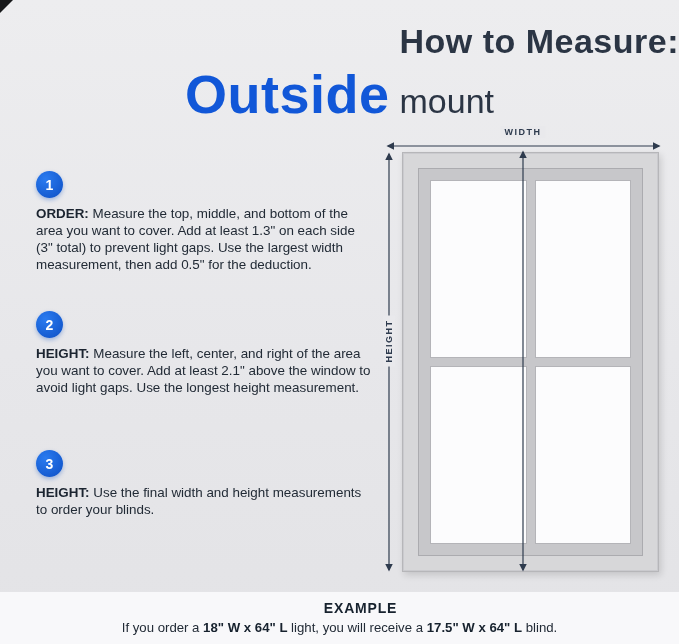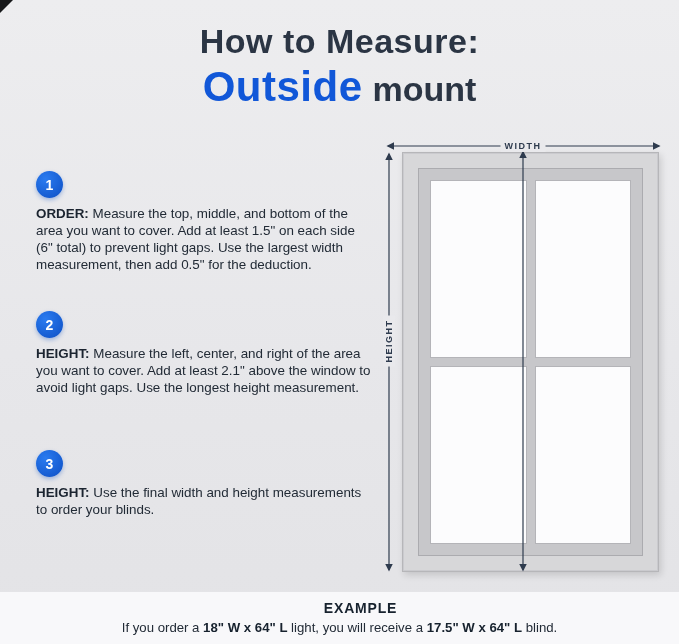--- a/index.html
+++ b/index.html
@@ -11,25 +11,25 @@
   }
   .page {
     position:relative; width:679px; height:644px;
     background:linear-gradient(180deg,#ededef 0%,#e7e7ea 55%,#e3e3e6 100%);
   }
   .corner-artifact{
     position:absolute; top:0; left:0; width:0; height:0;
     border-top:13px solid #17181a; border-right:13px solid transparent;
   }
   
-  .title-wrap{ position:absolute; top:22px; left:0; width:100%; text-align:center; }
+  .title-wrap{ position:absolute; top:22px; left:0; width:100%; text-align:right; }
   .title-line1{ font-size:34px; font-weight:600; color:#2b3544; letter-spacing:0.5px; }
   .title-line2{ margin-top:2px; display:flex; justify-content:center; align-items:baseline; gap:10px; }
-  .title-highlight{ font-size:42px; font-weight:800; color:#1157d8; letter-spacing:0.5px; }
-  .title-suffix{ font-size:34px; font-weight:700; color:#2b3544; }
+  .title-highlight{ font-size:54px; font-weight:800; color:#1157d8; letter-spacing:0.5px; }
+  .title-suffix{ font-size:34px; font-weight:400; color:#2b3544; }
   
   .steps{ position:absolute; left:36px; top:0; width:340px; }
   .step{ position:absolute; left:0; }
   .step-badge{
     width:27px; height:27px; border-radius:50%;
     background:radial-gradient(circle at 35% 30%,#2a7bf0,#0d4fc4);
     color:#fff; font-weight:700; font-size:14px;
     display:flex; align-items:center; justify-content:center;
     box-shadow:0 2px 4px rgba(13,79,196,0.35);
   }
@@ -52,21 +52,21 @@
     position:absolute; inset:11px;
     display:grid; grid-template-rows:1fr 1fr; grid-template-columns:1fr 1fr; gap:8px;
   }
   .pane{ background:#fcfcfd; border:1px solid #b4b4b8; }
   .measure-svg{ position:absolute; left:378px; top:136px; width:292px; height:446px; }
   .measure-label{
     position:absolute; z-index:3;
     font-size:9px; font-weight:700; letter-spacing:1.5px; color:#2e3b4e;
     background:#e9e9ec; padding:1px 4px;
   }
-  .width-label{ left:523px; top:146px; transform:translate(-50%,-50%); }
+  .width-label{ left:523px; top:132px; transform:translate(-50%,-50%); }
   .height-label{ left:389px; top:341px; transform:translate(-50%,-50%) rotate(-90deg); }
   
   .example-band{
     position:absolute; left:0; right:0; top:592px; bottom:0;
     background:#f8f8fa; text-align:center;
   }
   .example-heading{ margin-top:8px; font-size:14px; font-weight:800; letter-spacing:0.8px; color:#17222e;padding-left:42px; }
   .example-line{ margin-top:4px; font-size:13.2px; color:#222b36; }
   .example-line b{ font-weight:700; color:#17222e; }
 </style>
@@ -83,21 +83,21 @@
       <span class="title-highlight">Outside</span>
       <span class="title-suffix">mount</span>
     </div>
   </div>
 
   <div class="steps">
 
     <div class="step step-1">
       <div class="step-badge">1</div>
       <div class="step-text">
-        <span class="step-label">ORDER:</span><span> Measure the top, middle, and bottom of the area you want to cover. Add at least 1.5" on each side (6" total) to prevent light gaps. Use the largest width measurement, then add 0.5" for the deduction.</span>
+        <span class="step-label">ORDER:</span><span> Measure the top, middle, and bottom of the area you want to cover. Add at least 1.3" on each side (3" total) to prevent light gaps. Use the largest width measurement, then add 0.5" for the deduction.</span>
       </div>
     </div>
 
     <div class="step step-2">
       <div class="step-badge">2</div>
       <div class="step-text">
         <span class="step-label">HEIGHT:</span><span> Measure the left, center, and right of the area you want to cover. Add at least 2.1" above the window to avoid light gaps. Use the longest height measurement.</span>
       </div>
     </div>
 

